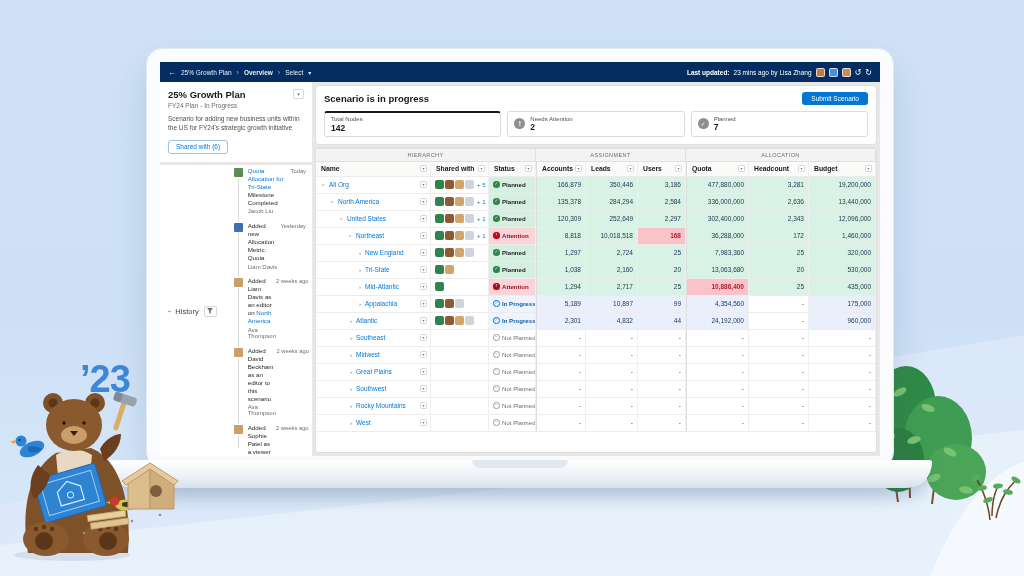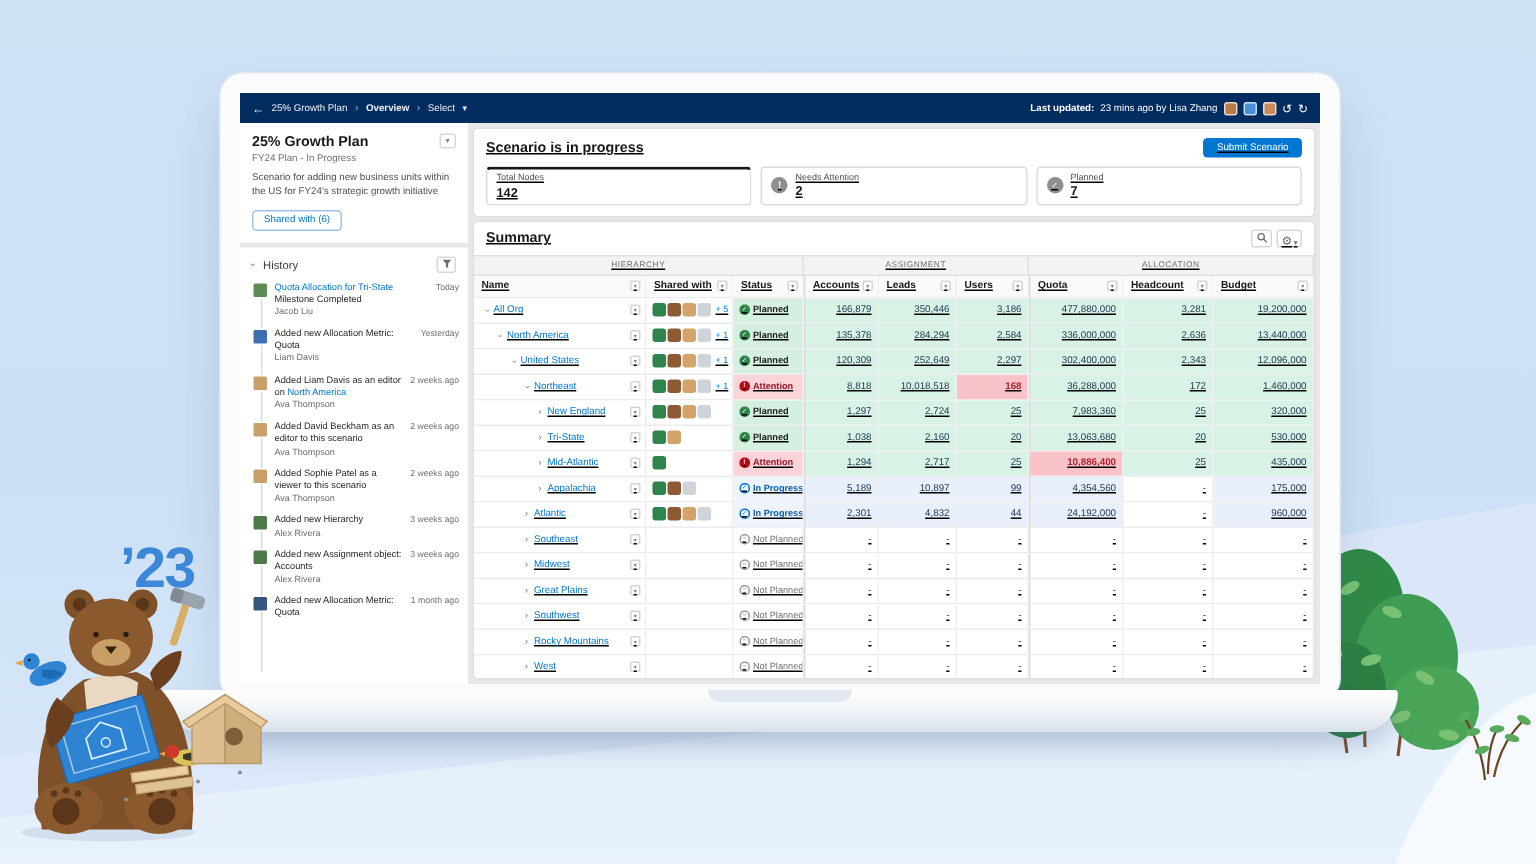--- a/index.html
+++ b/index.html
@@ -55,35 +55,35 @@
     display:flex;align-items:center;justify-content:center;color:#747474;background:#fff;}
   .mini-btn::after{content:"\25BE";font-size:5px;}
   .plan-sub{font-size:6.5px;color:#706e6b;margin-top:2px;}
   .plan-desc{font-size:6.5px;color:#514f4d;line-height:1.35;margin-top:6px;}
   .shared-btn{display:inline-block;margin-top:7px;border:1px solid #9fc1e8;color:#0176d3;
     font-size:6.5px;padding:2.5px 7px;border-radius:3px;background:#fff;}
   .acc-row{display:flex;align-items:center;gap:5px;padding:7px 8px;font-size:7.5px;color:#3e3e3c;}
   .chev-r::after{content:"\203A";color:#706e6b;font-size:7px;}
   .chev-d{transform:rotate(90deg);display:inline-block}
   .chev-d::after{content:"\203A";color:#706e6b;font-size:7px;}
-  .hist-card{flex:1;overflow:hidden;display:flex;flex-direction:column;}
+  .hist-card{flex:1;overflow:hidden;display:flex;flex-direction:row;}
   .hist-head{display:flex;align-items:center;gap:5px;padding:6px 8px 4px;font-size:7.5px;color:#3e3e3c;}
   .filter-btn{margin-left:auto;width:13px;height:11px;border:1px solid #d8d8d8;border-radius:2px;
     display:flex;align-items:center;justify-content:center;background:#fff;}
   .timeline{position:relative;flex:1;padding:2px 6px 0 8px;overflow:hidden;}
   .timeline::before{content:"";position:absolute;left:13.5px;top:4px;bottom:8px;width:1px;background:#dcdcdc;}
   .h-item{position:relative;display:grid;grid-template-columns:15px 1fr auto;margin-bottom:7.5px;}
   .h-av{width:11px;height:11px;border-radius:2px;border:1px solid #fff;position:relative;z-index:1;}
   .h-txt{font-size:6.2px;color:#2b2826;line-height:1.3;padding-right:3px;}
   .h-txt .lk{color:#0176d3;}
   .h-name{font-size:6px;color:#706e6b;margin-top:1.5px;}
   .h-date{font-size:5.8px;color:#706e6b;white-space:nowrap;padding-top:1px;}
 
   
-  .card{background:#fff;border-radius:3px;box-shadow:0 0 0 1px rgba(0,0,0,.035);text-decoration:underline;}
+  .card{background:#fff;border-radius:3px;box-shadow:0 0 0 1px rgba(0,0,0,.035);}
   .scen{padding:6px 8px 7px;}
   .scen-head{display:flex;align-items:center;}
   .scen-title{font-size:9.5px;font-weight:bold;color:#181818;}
   .submit-btn{margin-left:auto;background:#0176d3;color:#fff;font-size:6.5px;padding:3px 9px;
     border-radius:3px;border:none;}
   .stats{display:flex;gap:6px;margin-top:6px;}
   .stat{flex:1;border:1px solid #dddbda;border-radius:3px;padding:3px 6px;display:flex;
     align-items:center;gap:5px;min-height:25px;background:#fff;}
   .stat.sel{border-top:2.5px solid #181818;}
   .stat-txt .sl{font-size:6px;color:#514f4d;}
@@ -329,35 +329,20 @@
               <span class="si si-check-f"></span>
               <span class="stat-txt">
                   <div class="sl">Planned</div>
                   <div class="sv">7</div>
                 </span>
             </div>
           </div>
         </div>
 
         <div class="card summary">
-          <div class="sum-head">
-            <span class="sum-title">Summary</span>
-            <span class="sum-actions">
-              <span class="tool-btn">
-                <svg width="7" height="7" viewBox="0 0 8 8">
-                    <circle cx="3.2" cy="3.2" r="2.4" fill="none" stroke="#6e6e6e" stroke-width="1"></circle>
-                    <line x1="5" y1="5" x2="7.4" y2="7.4" stroke="#6e6e6e" stroke-width="1"></line>
-                  </svg>
-              </span>
-              <span class="tool-btn">
-                <span class="gear"></span>
-                <span class="gear-caret"></span>
-              </span>
-            </span>
-          </div>
           <div>
             <div class="tg">
               <div>Hierarchy</div>
               <div>Assignment</div>
               <div>Allocation</div>
             </div>
             <div class="tr thead">
                 <div class="td">
                   <span>Name</span>
                   <span class="dd"></span>

